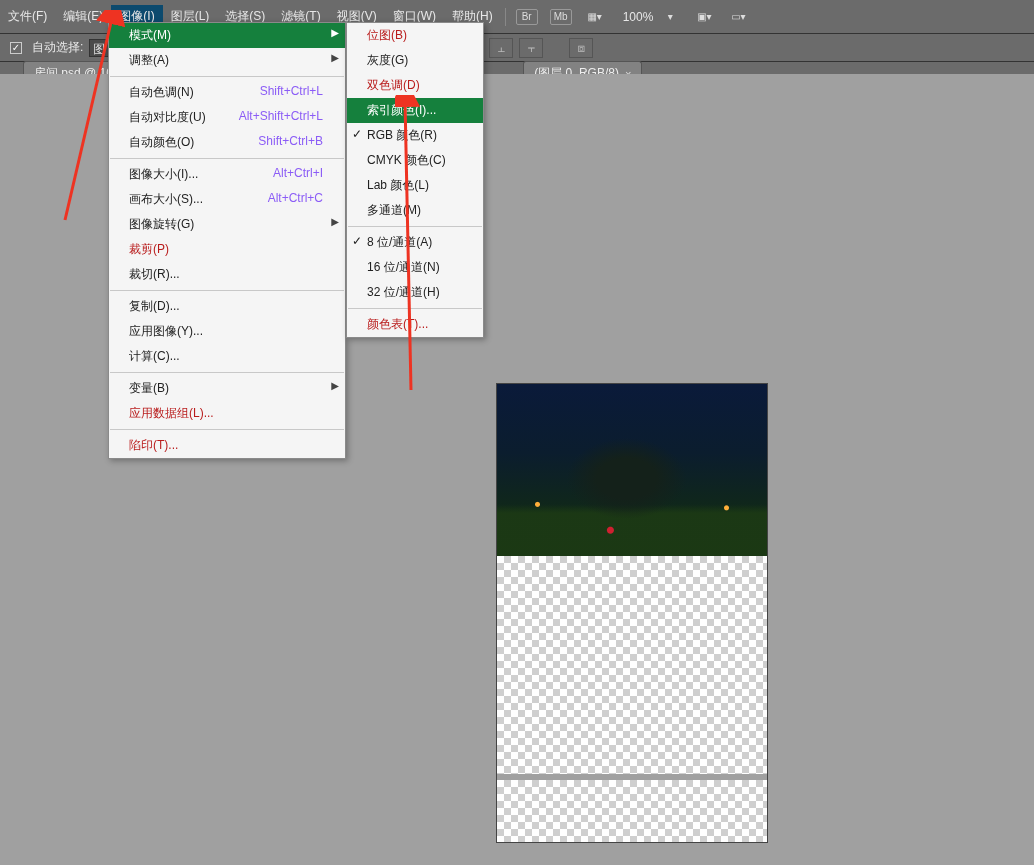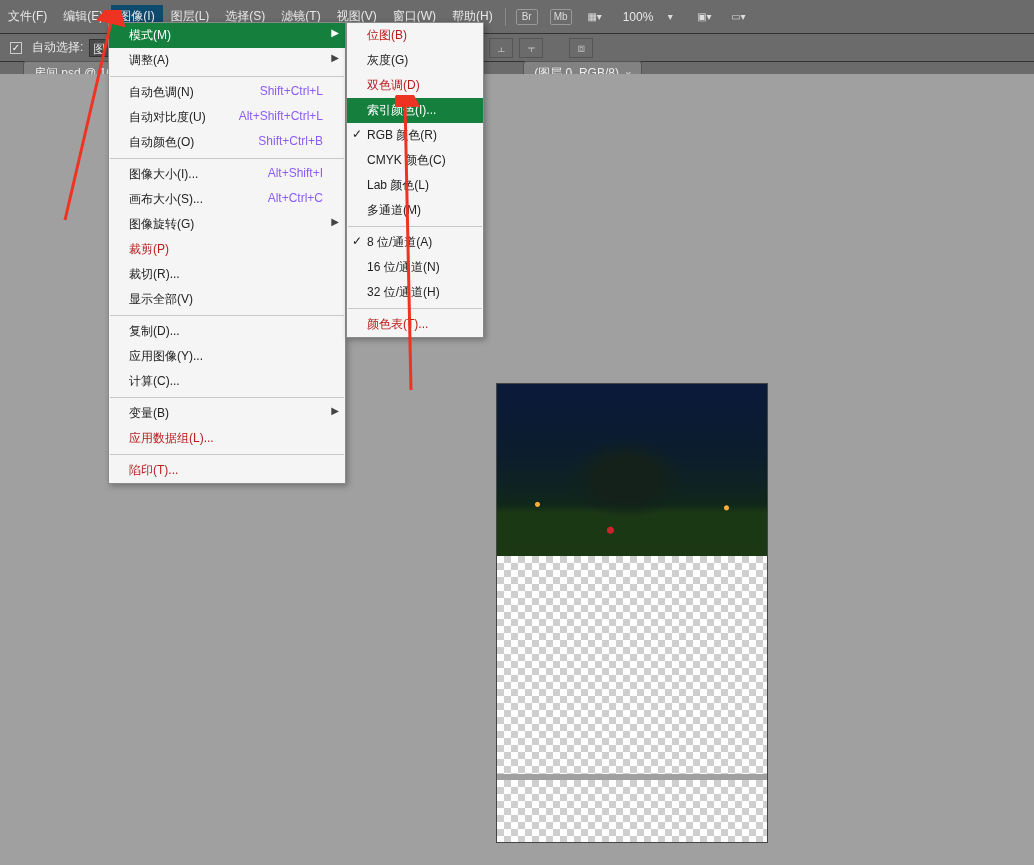--- a/index.html
+++ b/index.html
@@ -125,26 +125,25 @@
 </div>
 
 <div class="drop-menu menu1">
   <div class="mi hl"><span>模式(M)</span><span class="arrow">▶</span></div>
   <div class="mi"><span>调整(A)</span><span class="arrow">▶</span></div>
   <div class="divider"></div>
   <div class="mi"><span>自动色调(N)</span><span class="short">Shift+Ctrl+L</span></div>
   <div class="mi"><span>自动对比度(U)</span><span class="short">Alt+Shift+Ctrl+L</span></div>
   <div class="mi"><span>自动颜色(O)</span><span class="short">Shift+Ctrl+B</span></div>
   <div class="divider"></div>
-  <div class="mi"><span>图像大小(I)...</span><span class="short">Alt+Shift+I</span></div>
+  <div class="mi"><span>图像大小(I)...</span><span class="short">Alt+Ctrl+I</span></div>
   <div class="mi"><span>画布大小(S)...</span><span class="short">Alt+Ctrl+C</span></div>
   <div class="mi"><span>图像旋转(G)</span><span class="arrow">▶</span></div>
   <div class="mi disabled"><span>裁剪(P)</span></div>
   <div class="mi"><span>裁切(R)...</span></div>
-  <div class="mi"><span>显示全部(V)</span></div>
   <div class="divider"></div>
   <div class="mi"><span>复制(D)...</span></div>
   <div class="mi"><span>应用图像(Y)...</span></div>
   <div class="mi"><span>计算(C)...</span></div>
   <div class="divider"></div>
   <div class="mi"><span>变量(B)</span><span class="arrow">▶</span></div>
   <div class="mi disabled"><span>应用数据组(L)...</span></div>
   <div class="divider"></div>
   <div class="mi disabled"><span>陷印(T)...</span></div>
 </div>

